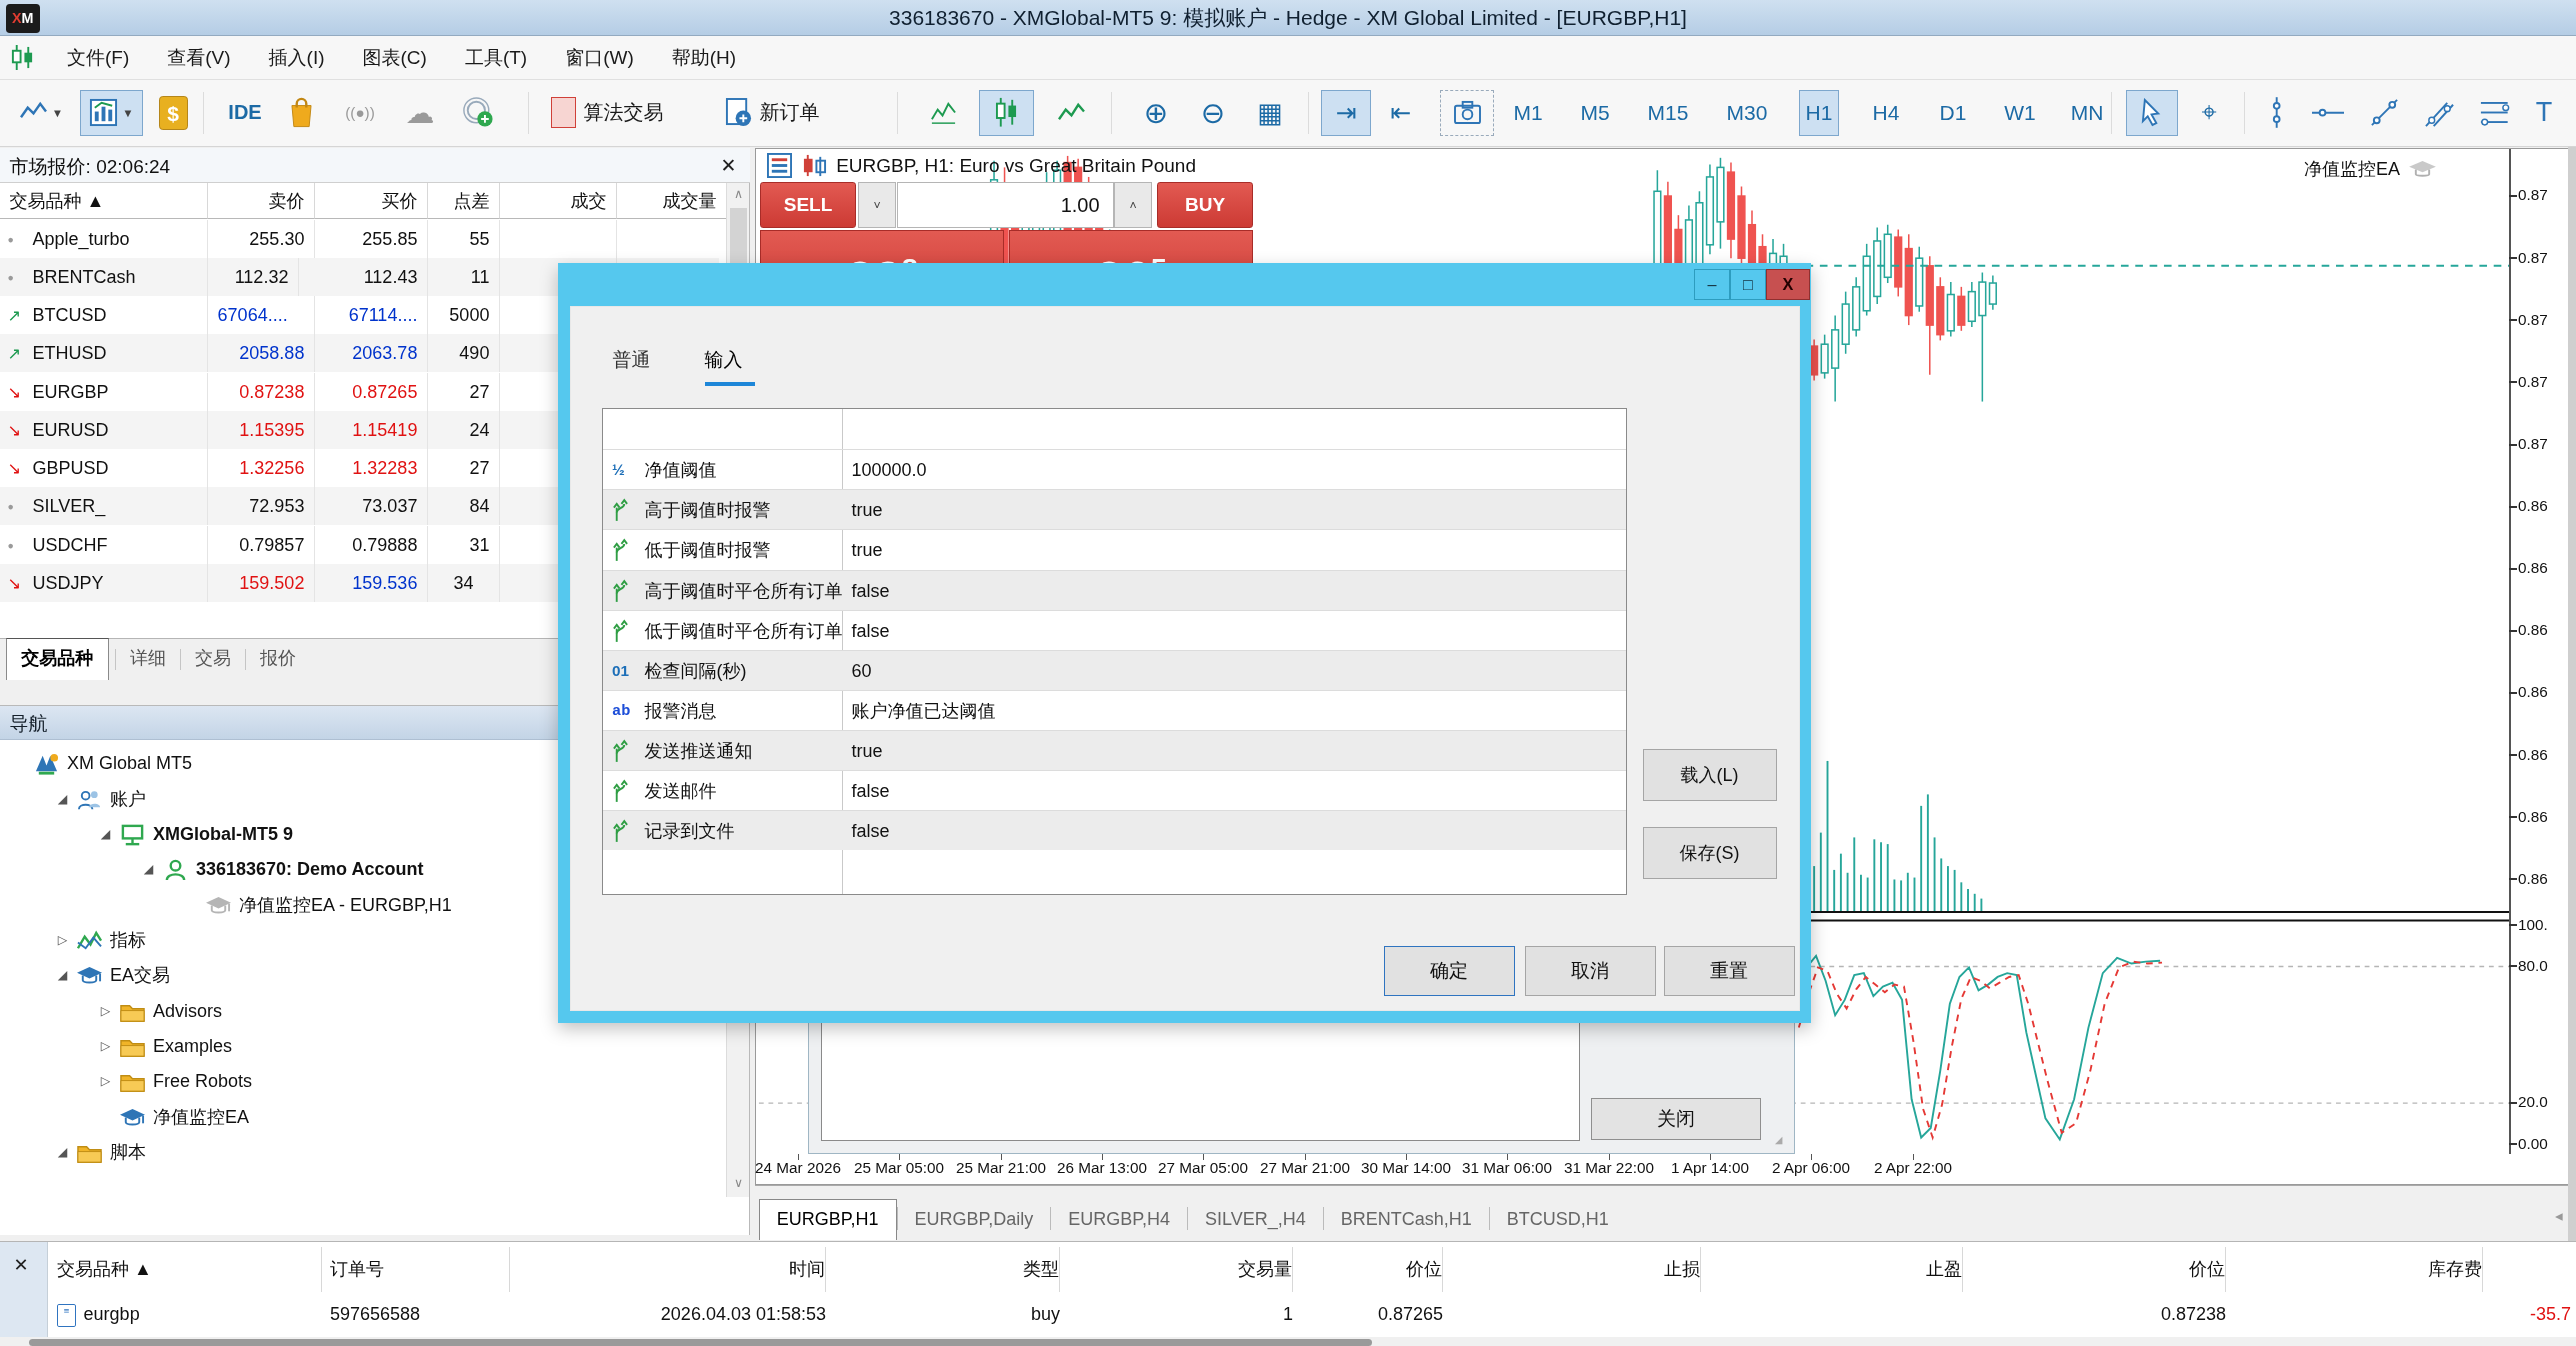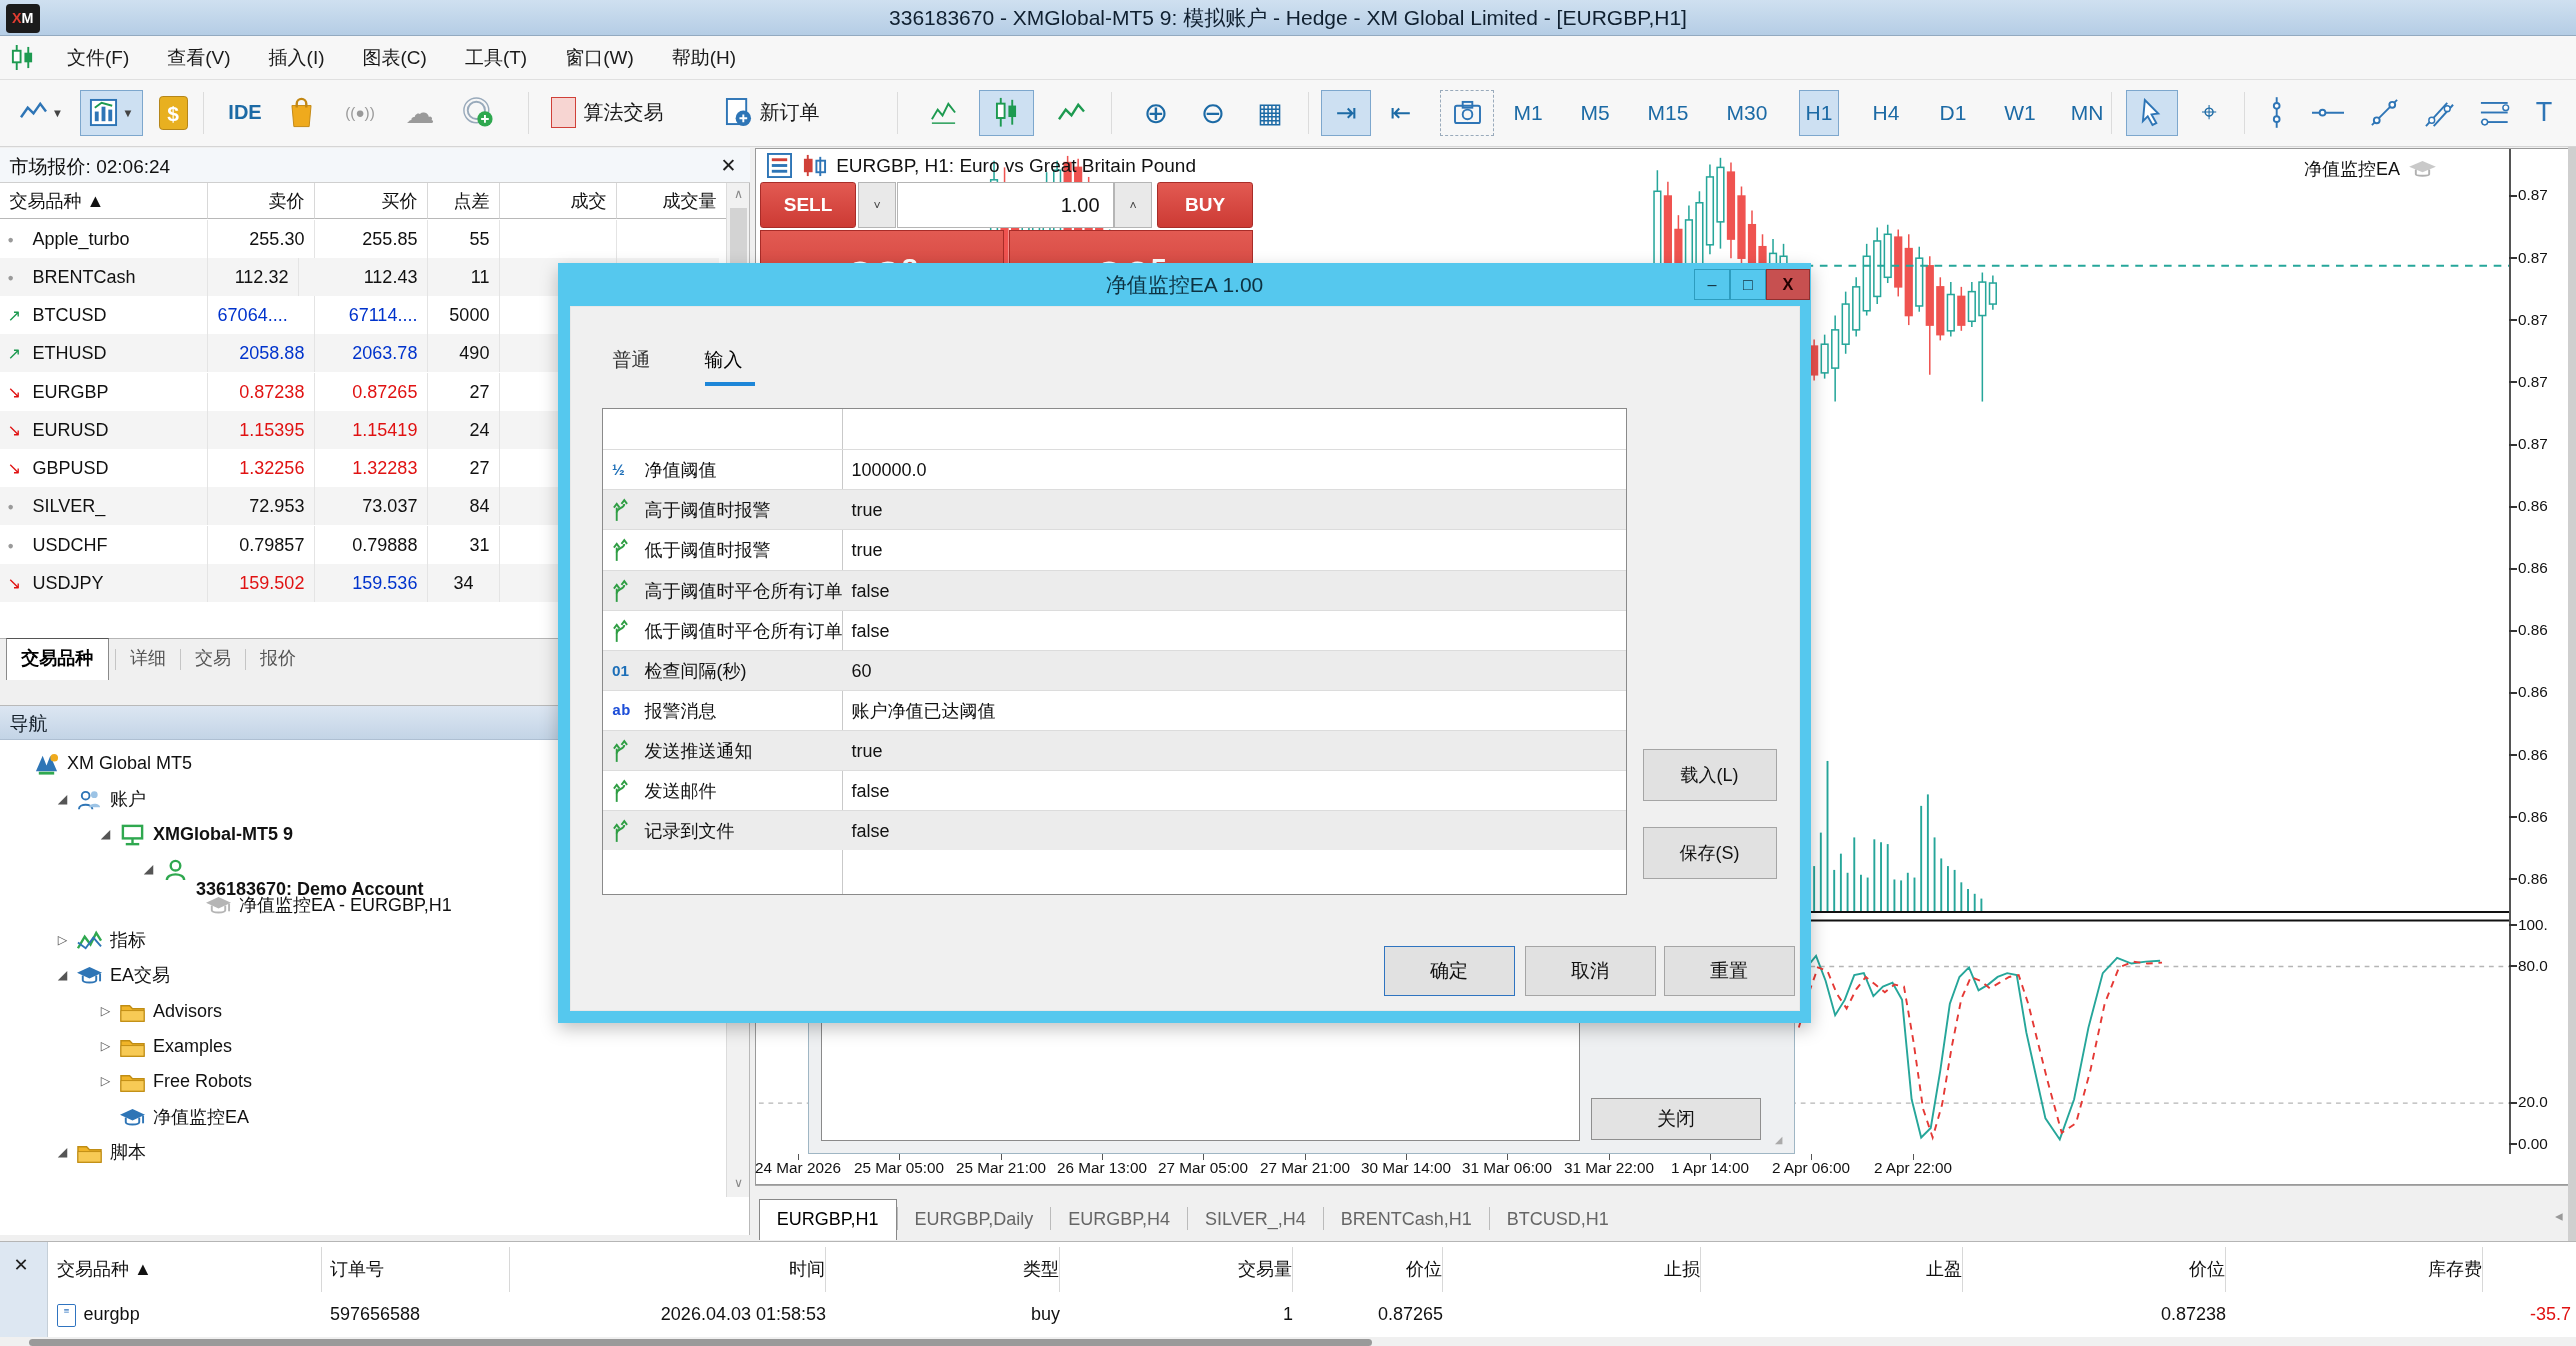--- a/index.html
+++ b/index.html
@@ -455,21 +455,21 @@
             <line x1="7" y1="22" x2="21" y2="22" stroke="#2fa84f" stroke-width="2.5"></line>
           </svg></span>
         <span class="nav-lbl bold" style="left: 153px; font-weight: bold;">XMGlobal-MT5 9</span>
       </div>
       <div class="nav-row" style="top: 146px;">
         <span class="nav-exp" style="left: 139px;">◢</span>
         <span class="nav-ic" style="left: 162px;"><svg width="27" height="25" viewBox="0 0 28 26">
             <circle cx="14" cy="8" r="5" fill="#fff" stroke="#2fa84f" stroke-width="2.5"></circle>
             <path d="M5 23c0-8 18-8 18 0" fill="#fff" stroke="#2fa84f" stroke-width="2.5"></path>
           </svg></span>
-        <span class="nav-lbl bold" style="left: 196px; font-weight: bold; margin-top: 20px;">336183670: Demo Account</span>
+        <span class="nav-lbl bold" style="left: 196px; font-weight: bold;">336183670: Demo Account</span>
       </div>
       <div class="nav-row" style="top: 182px;">
         <span class="nav-ic" style="left: 205px;"><svg width="27" height="25" viewBox="0 0 28 26">
             <polygon points="14,3 27,9 14,15 1,9" fill="#b5b5b5"></polygon>
             <path d="M7 12v5c0 3 14 3 14 0v-5" fill="none" stroke="#b5b5b5" stroke-width="2"></path>
             <line x1="25" y1="10" x2="25" y2="18" stroke="#b5b5b5" stroke-width="2"></line>
           </svg></span>
         <span class="nav-lbl" style="left: 239px;">净值监控EA - EURGBP,H1</span>
       </div>
       <div class="nav-row" style="top: 217px;">
@@ -779,21 +779,20 @@
 </div>
 <div class="abs" id="right-strip"></div>
 
 <div class="abs" id="alert-win">
   <div id="alert-text"></div>
   <div id="alert-close">关闭</div>
   <div id="alert-grip">◢</div>
 </div>
 
 <div class="abs" id="dialog">
-  <div id="dlg-title">净值监控EA 1.00</div>
   <div class="dlg-btn" style="left:1136px;">–</div>
   <div class="dlg-btn" style="left:1172px;">□</div>
   <div class="dlg-btn" id="dlg-close" style="left:1208px;">X</div>
   <div id="dlg-content">
     <div class="dlg-tab" style="left:42px;">普通</div>
     <div class="dlg-tab active" style="left:134px;">输入</div>
     <div id="dlg-tab-underline"></div>
     <div id="param-table">
       <div class="pt-divider"></div>
       <div id="param-rows">

